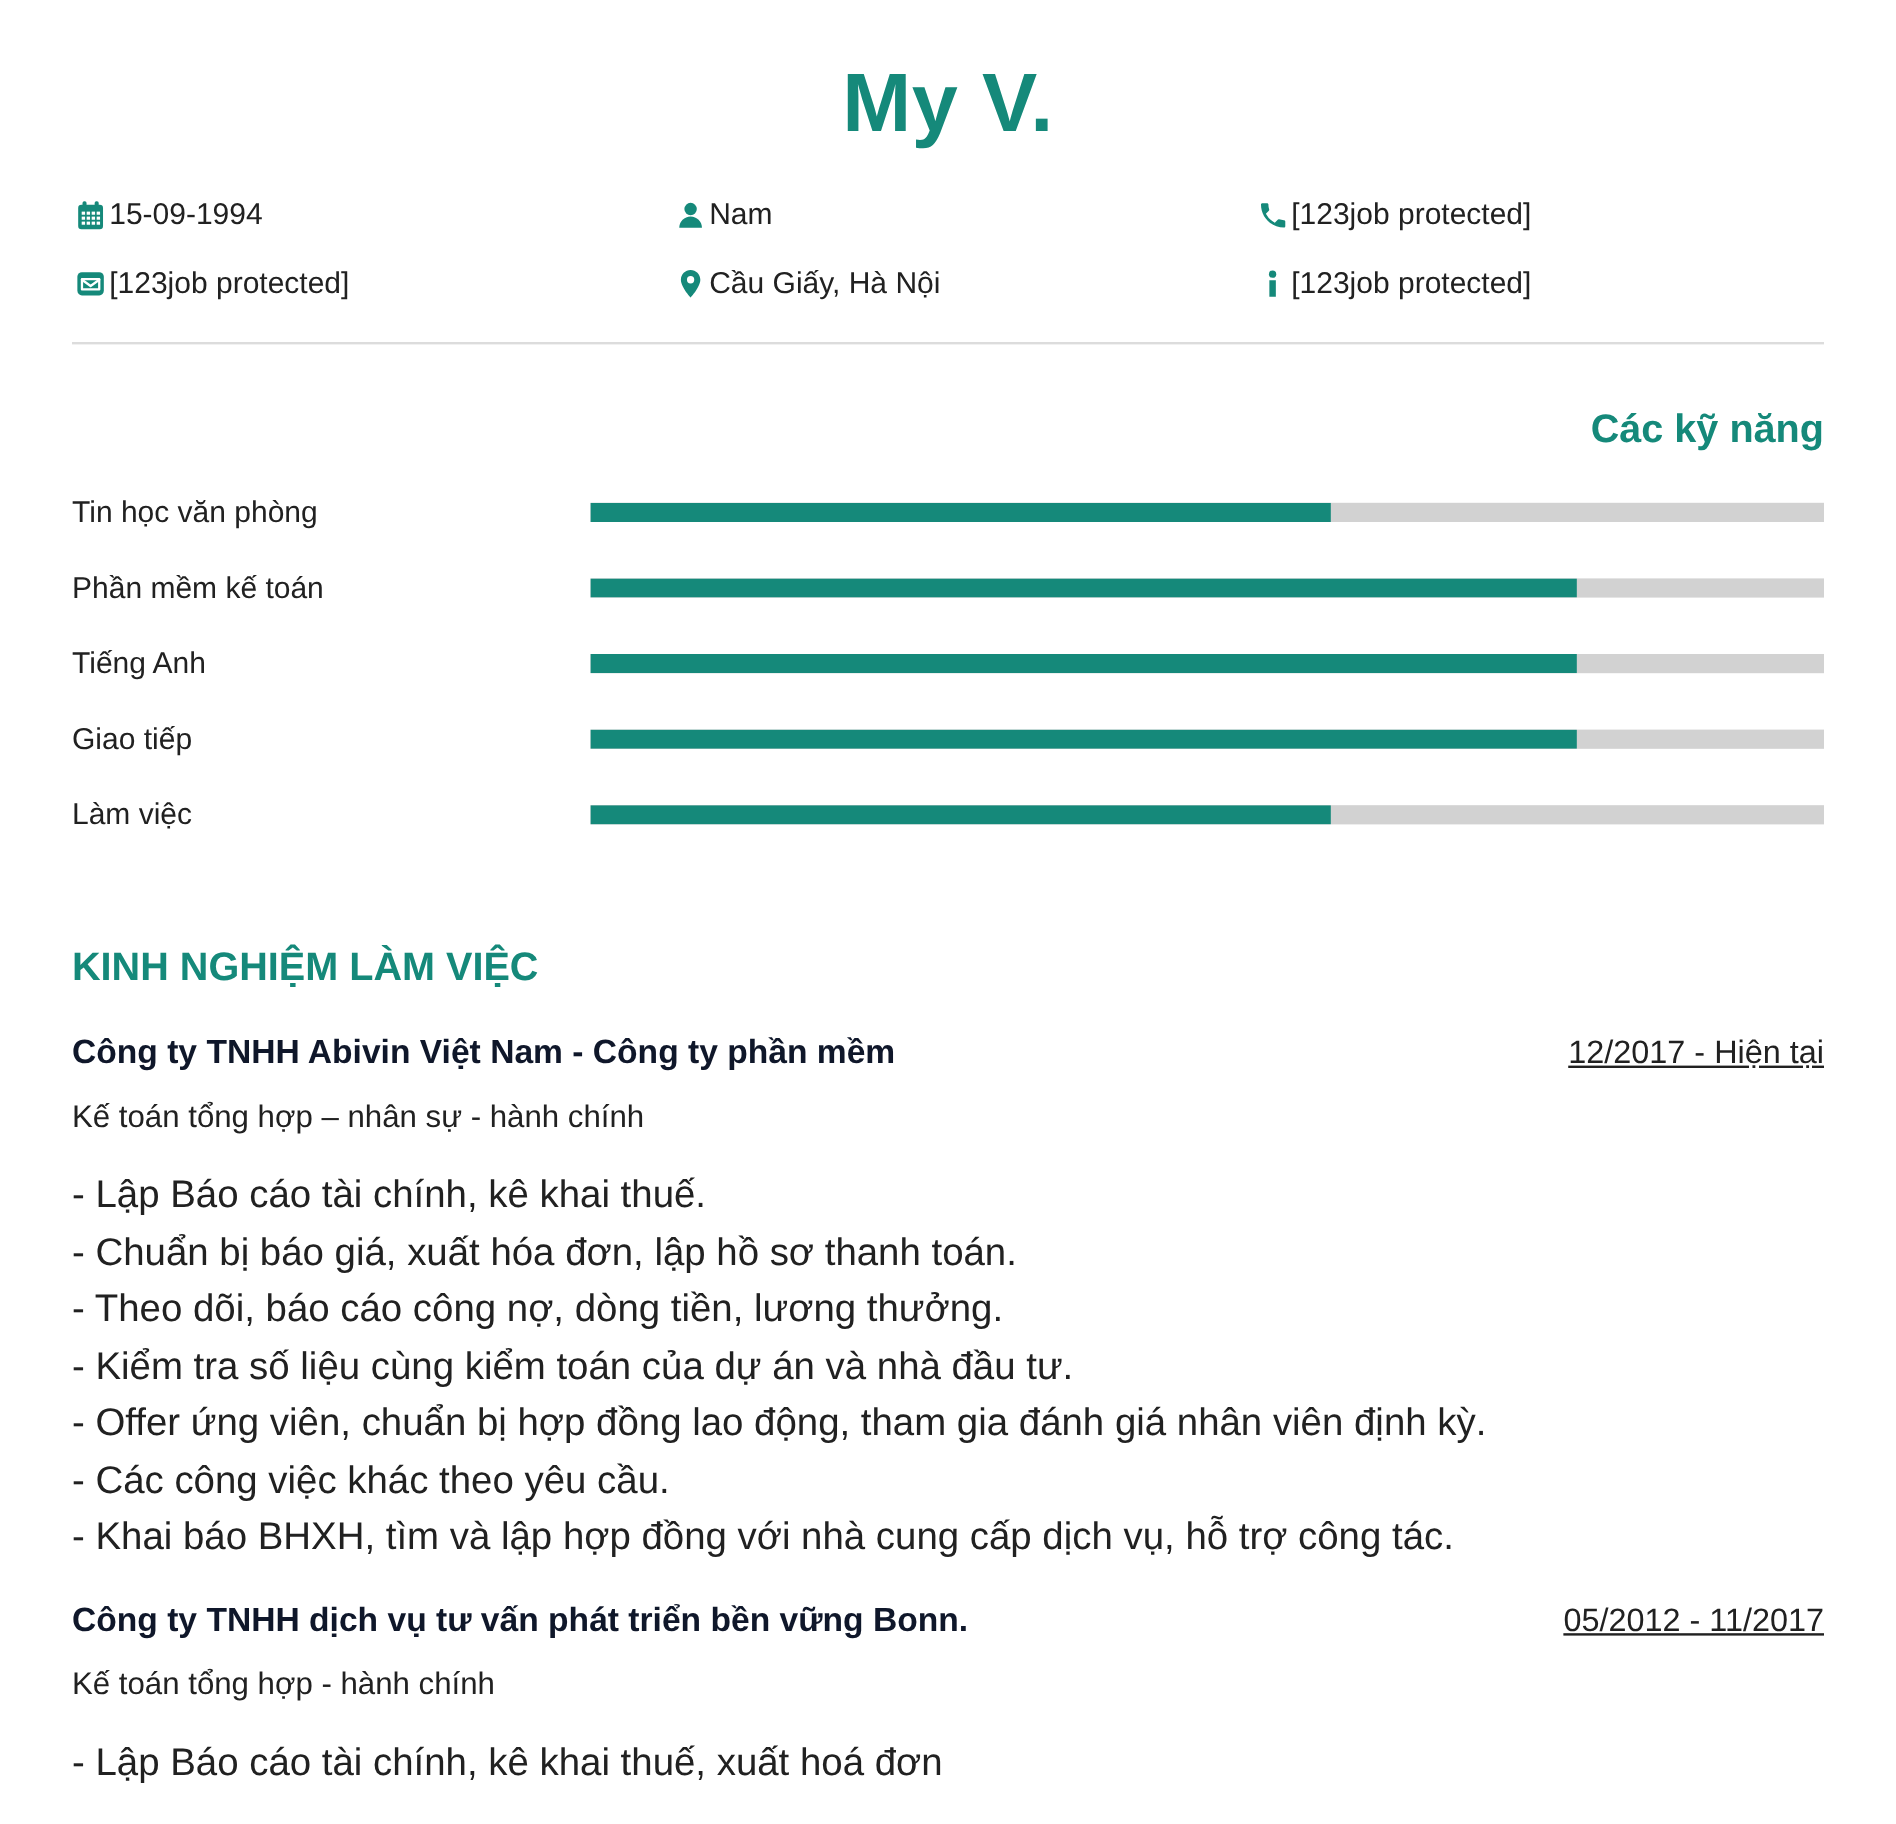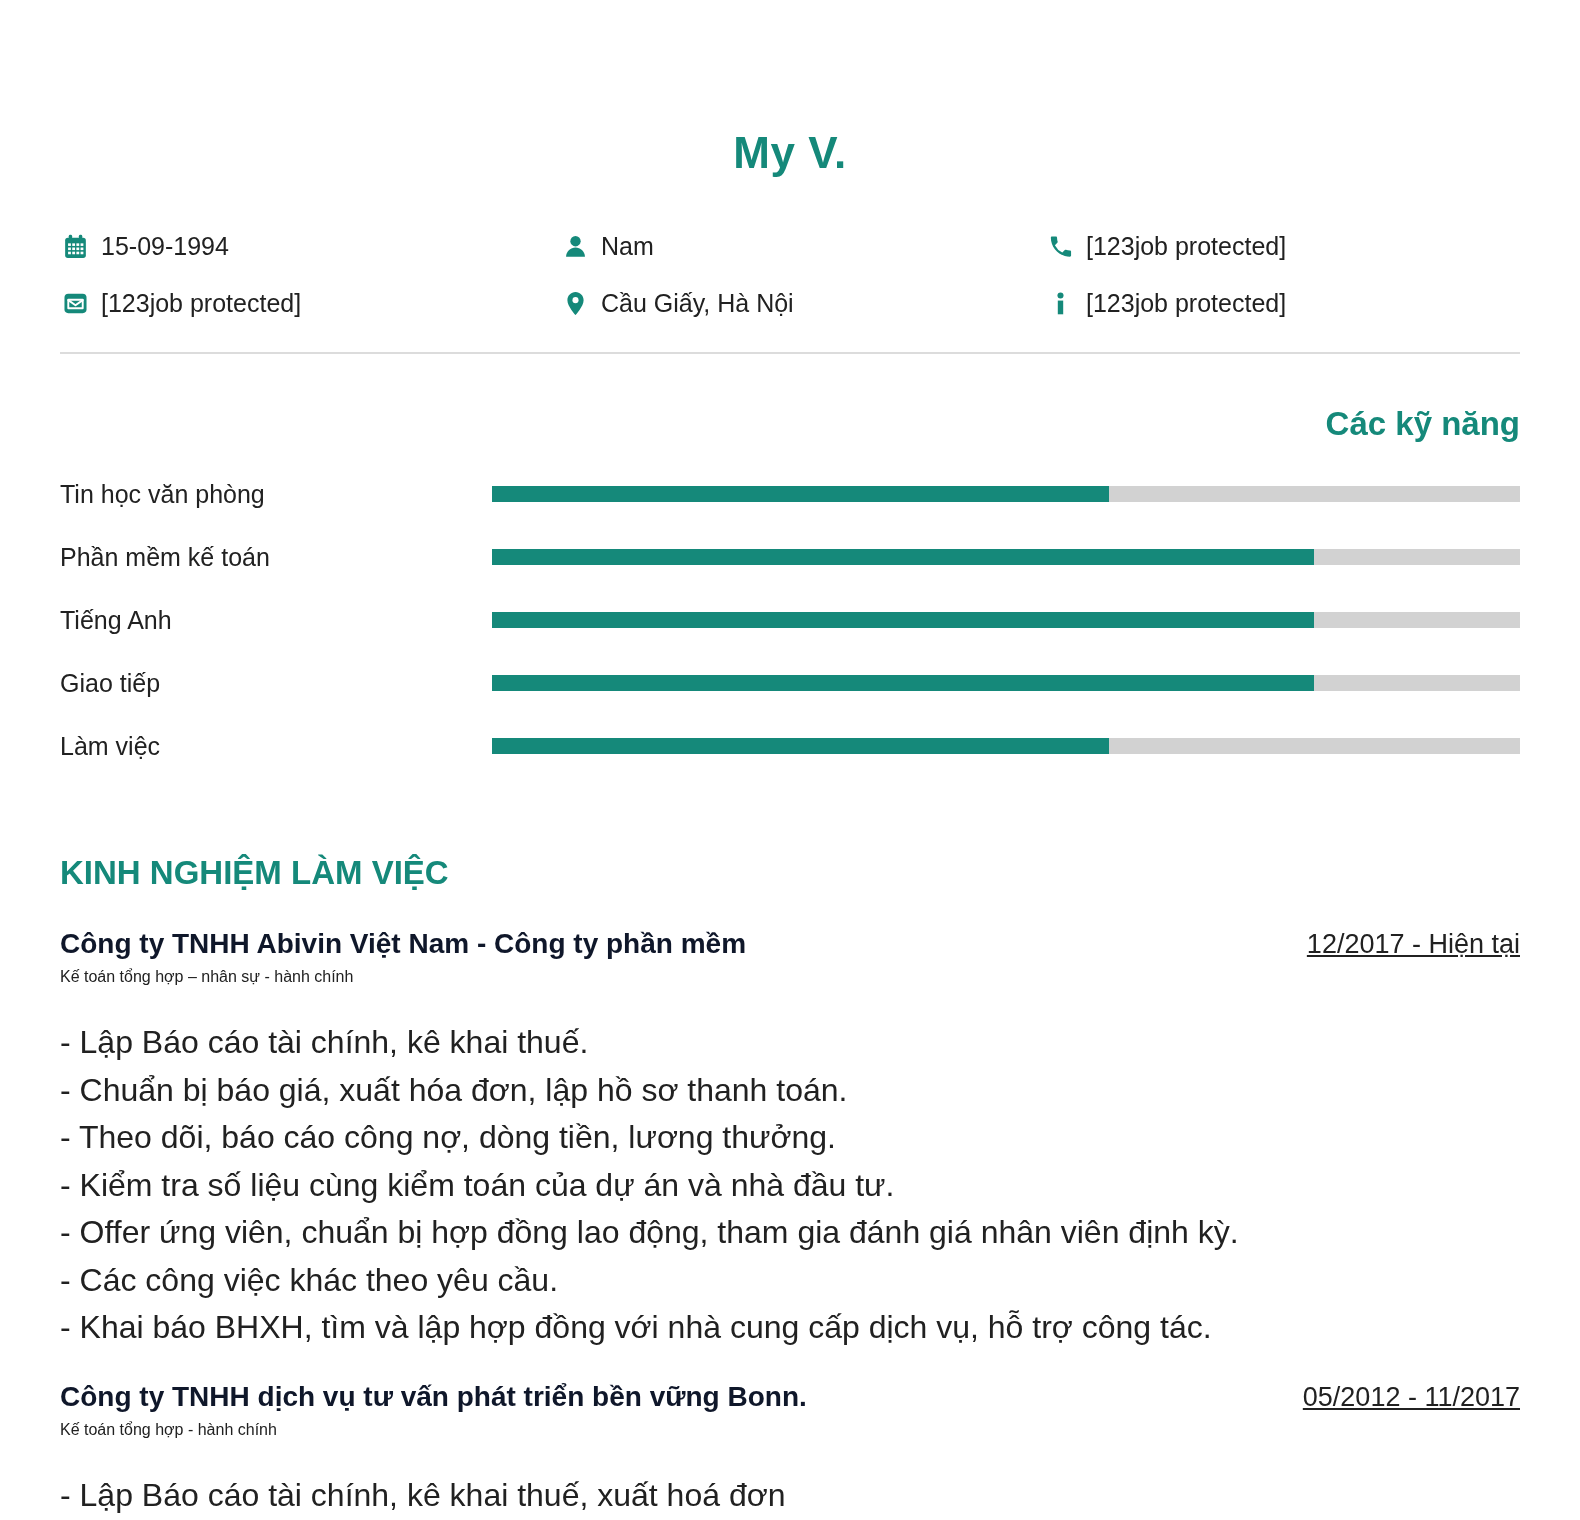--- a/index.html
+++ b/index.html
@@ -11,35 +11,35 @@
   *{margin:0;padding:0;box-sizing:border-box;}
   html,body{background:#ffffff;}
   body{
     width:1580px;height:1520px;overflow:hidden;
     font-family:"Liberation Sans","DejaVu Sans",sans-serif;
     color:var(--text);
   }
   .page{width:1580px;height:1520px;padding:0 60px;overflow:hidden;}
 
   .name{
-    margin-top:120px;
+    margin-top:53px;
     text-align:center;
-    font-size:44px;line-height:66px;font-weight:700;
+    font-size:69px;line-height:66px;font-weight:700;
     color:var(--accent);
     letter-spacing:.5px;
   }
 
   .contact{
     margin-top:44px;
     display:grid;
     grid-template-columns:500px 485px 1fr;
     row-gap:25px;
   }
   .contact-item{
-    display:flex;align-items:center;gap:11px;
+    display:flex;align-items:center;gap:1px;
     font-size:25px;line-height:30px;height:32px;
   }
   .contact-item .ci{
     width:30px;height:30px;flex:0 0 30px;
     display:flex;align-items:center;justify-content:center;
   }
   .contact-item .ci svg{width:27px;height:27px;display:block;}
 
   .divider{
     margin-top:33px;height:2px;background:var(--divider);
@@ -75,21 +75,22 @@
     display:flex;justify-content:space-between;align-items:baseline;
   }
   .job-company{
     font-size:28px;line-height:34px;font-weight:700;color:#0f172a;
   }
   .job-period{
     font-size:27px;line-height:34px;font-weight:400;color:var(--text);
     white-space:nowrap;padding-left:30px;text-decoration:underline;
   }
   .job-role{
-    font-size:16px;line-height:32px;color:var(--text);
+    margin-top:20px;
+    font-size:26px;line-height:32px;color:var(--text);
   }
   .job-bullets{margin-top:26px;list-style:none;}
   .job-bullets li{
     font-size:32px;line-height:47.5px;color:var(--text);
   }
 </style>
 </head>
 <body>
 
 <div class="page">

